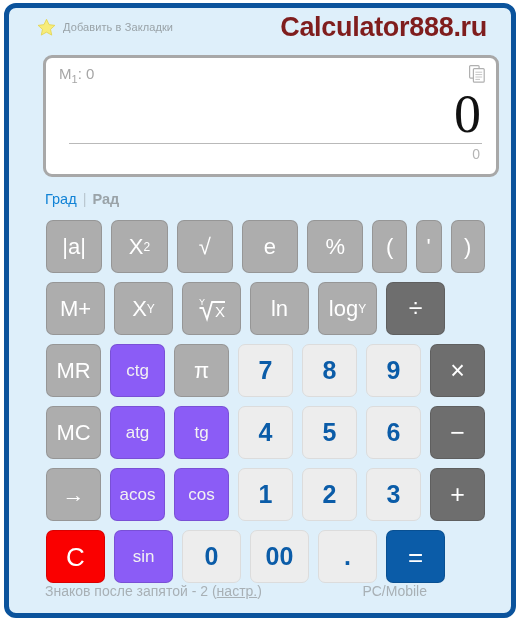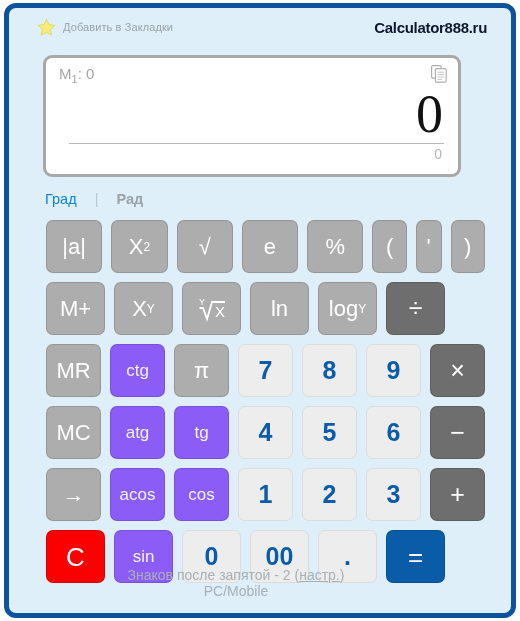--- a/index.html
+++ b/index.html
@@ -43,31 +43,31 @@
     gap: 7px;
     cursor: pointer;
   }
   .star-icon { display: block; width: 19px; height: 19px; }
   .bookmark-label {
     font-size: 11px;
     color: #9aa3a8;
     letter-spacing: 0.1px;
   }
   .logo {
-    font-size: 15px;
+    font-size: 27px;
     font-weight: bold;
-    color: #0f172a;
+    color: #7f1d1d;
     letter-spacing: -0.3px;
     padding-right: 6px;
   }
   
   .display-wrap {
     position: absolute;
     left: 34px; top: 47px;
-    width: 418px; height: 122px;
+    width: 456px; height: 122px;
     box-sizing: border-box;
     background: #ffffff;
     border: 3px solid #a8a8a8;
     border-radius: 9px;
     padding: 7px 11px 4px 13px;
   }
   .mem-row {
     display: flex;
     align-items: flex-start;
     justify-content: space-between;
@@ -105,21 +105,21 @@
   .sub-value {
     font-size: 14px;
     color: #b4b4b4;
   }
   
   .modes {
     position: absolute;
     left: 36px; top: 183px;
     display: flex;
     align-items: center;
-    gap: 18px;
+    gap: 6px;
     font-size: 14.5px;
   }
   .mode-active {
     color: #1183d6;
     cursor: pointer;
   }
   .mode-sep { color: #b9c6cf; }
   .mode-inactive {
     color: #9aa3a8;
     cursor: pointer;
@@ -174,21 +174,20 @@
     position: absolute;
     left: 0; bottom: 14px;
     width: 440px;
     box-sizing: border-box;
     padding: 0 22px 0 36px;
     display: flex;
     align-items: center;
     justify-content: space-between;
     font-size: 14px;
     color: #a8b0b5;
-    flex-direction: column;
   }
   .settings-link {
     color: #a8b0b5;
     text-decoration: underline;
     cursor: pointer;
   }
   .footer-left .paren { color: #a8b0b5; }
   .pc-mobile { cursor: pointer; }
 </style>
 </head>

